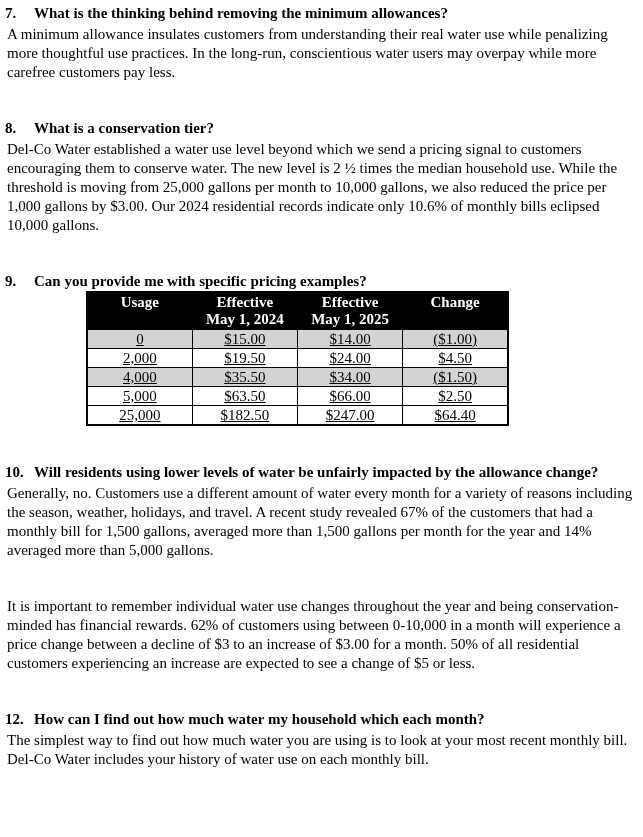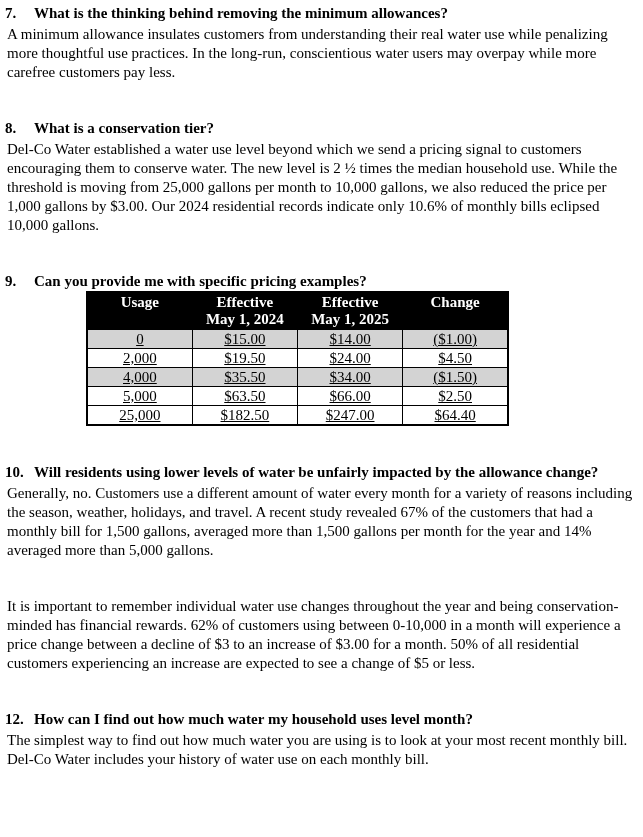--- a/index.html
+++ b/index.html
@@ -165,18 +165,18 @@
     <p class="answer">Generally, no. Customers use a different amount of water every month for a variety of reasons including the season, weather, holidays, and travel. A recent study revealed 67% of the customers that had a monthly bill for 1,500 gallons, averaged more than 1,500 gallons per month for the year and 14% averaged more than 5,000 gallons.</p>
   </div>
 
   <div class="faq">
     <p class="answer">It is important to remember individual water use changes throughout the year and being conservation-minded has financial rewards. 62% of customers using between 0-10,000 in a month will experience a price change between a decline of $3 to an increase of $3.00 for a month. 50% of all residential customers experiencing an increase are expected to see a change of $5 or less.</p>
   </div>
 
   <div class="faq">
     <div class="question">
       <span class="num">12.</span>
-      <span class="qtext">How can I find out how much water my household uses level month?</span>
+      <span class="qtext">How can I find out how much water my household which each month?</span>
     </div>
     <p class="answer">The simplest way to find out how much water you are using is to look at your most recent monthly bill. Del-Co Water includes your history of water use on each monthly bill.</p>
   </div>
 
 </div>
 
 </body></html>

